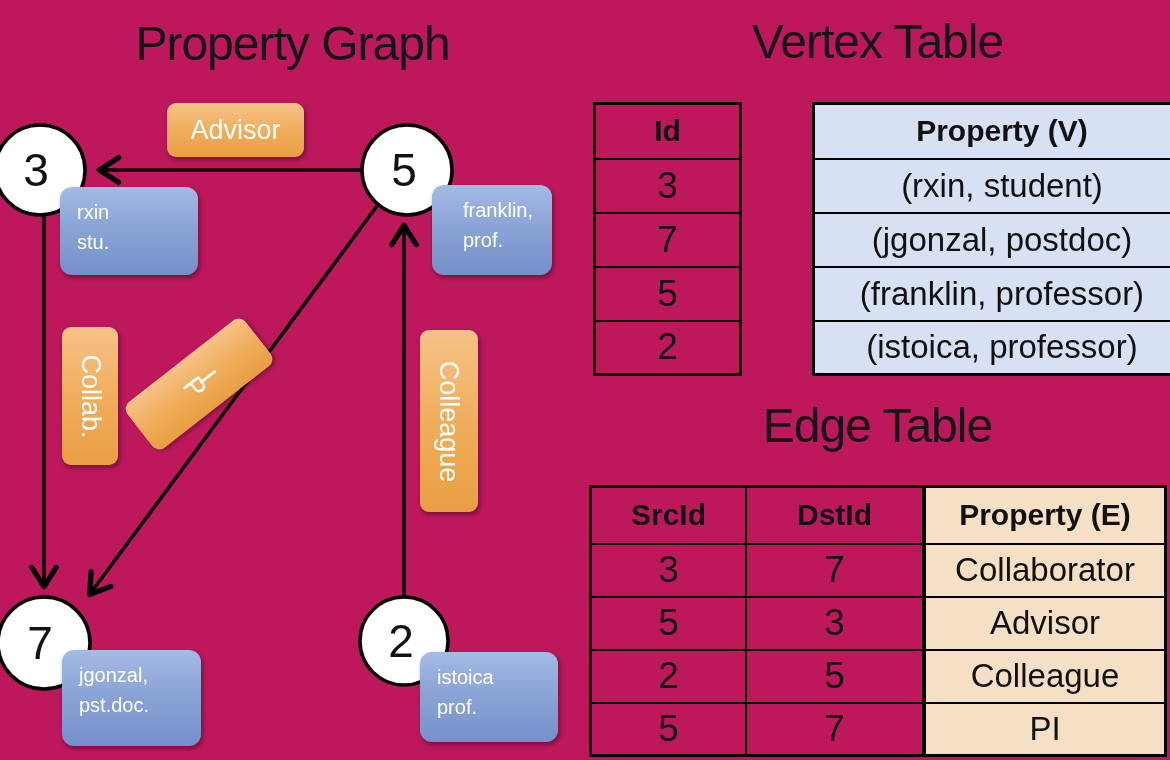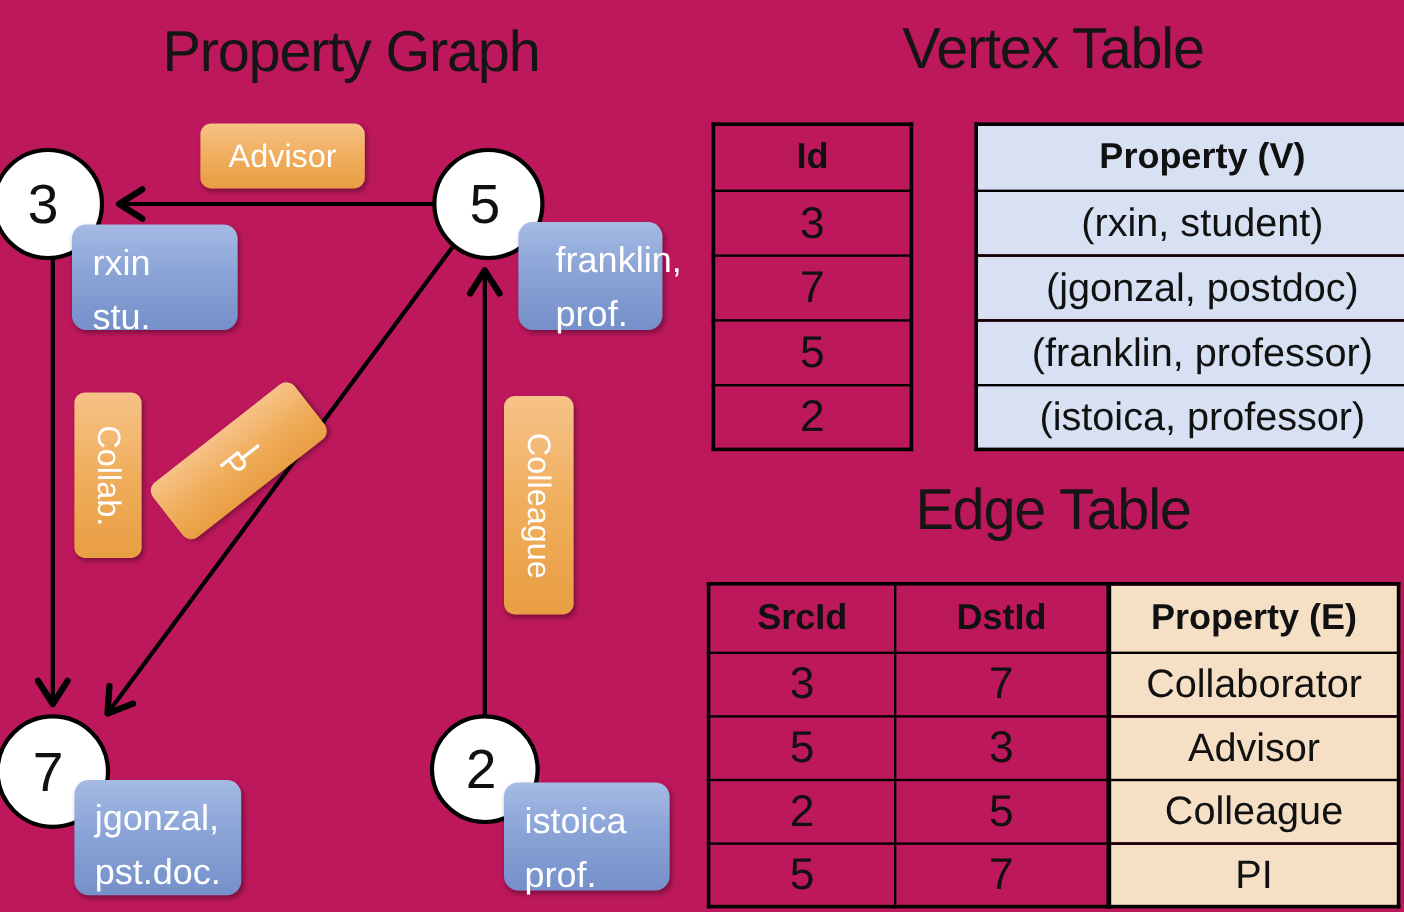--- a/index.html
+++ b/index.html
@@ -16,21 +16,21 @@
         color:#fff;display:flex;align-items:center;justify-content:center;
         font-size:27px;}
   .vtext{white-space:nowrap;transform:rotate(90deg);}
   .pibox{transform:rotate(-38deg);}
   .pi-letter{display:inline-block;transform:rotate(90deg);margin:0 2px;font-size:28px;}
 
   
   .bbox{position:absolute;border-radius:12px;
         background:linear-gradient(180deg,#A5BAE4 0%,#8BA4D7 45%,#7590CA 100%);
         box-shadow:1.5px 2.5px 4px rgba(0,0,0,.35);
-        color:#fff;font-size:30px;line-height:1.5;padding:10px 0 0 17px;
+        color:#fff;font-size:20px;line-height:1.5;padding:10px 0 0 17px;
         box-sizing:border-box;}
 
   
   table{position:absolute;border-collapse:collapse;table-layout:fixed;
         border:3px solid #000;}
   td,th{border:2px solid #000;text-align:center;vertical-align:middle;
         padding:0;overflow:hidden;white-space:nowrap;}
   th{font-weight:700;font-size:30px;}
   td{font-size:33px;}
   td.num{font-size:37px;}
@@ -95,21 +95,21 @@
   </div>
   <div class="bbox" style="left:62px;top:650px;width:139px;height:96px;">
     <span>jgonzal,</span><br>
     <span>pst.doc.</span>
   </div>
   <div class="bbox" style="left:420px;top:652px;width:138px;height:90px;">
     <span>istoica</span><br>
     <span>prof.</span>
   </div>
 
-  <table style="left:593px;top:102px;width:168px;">
+  <table style="left:593px;top:102px;width:149px;">
     <tbody>
         <tr class="hrow">
           <th>Id</th>
         </tr>
     <tr class="drow">
           <td class="num">3</td>
         </tr>
     <tr class="drow">
           <td class="num">7</td>
         </tr>

